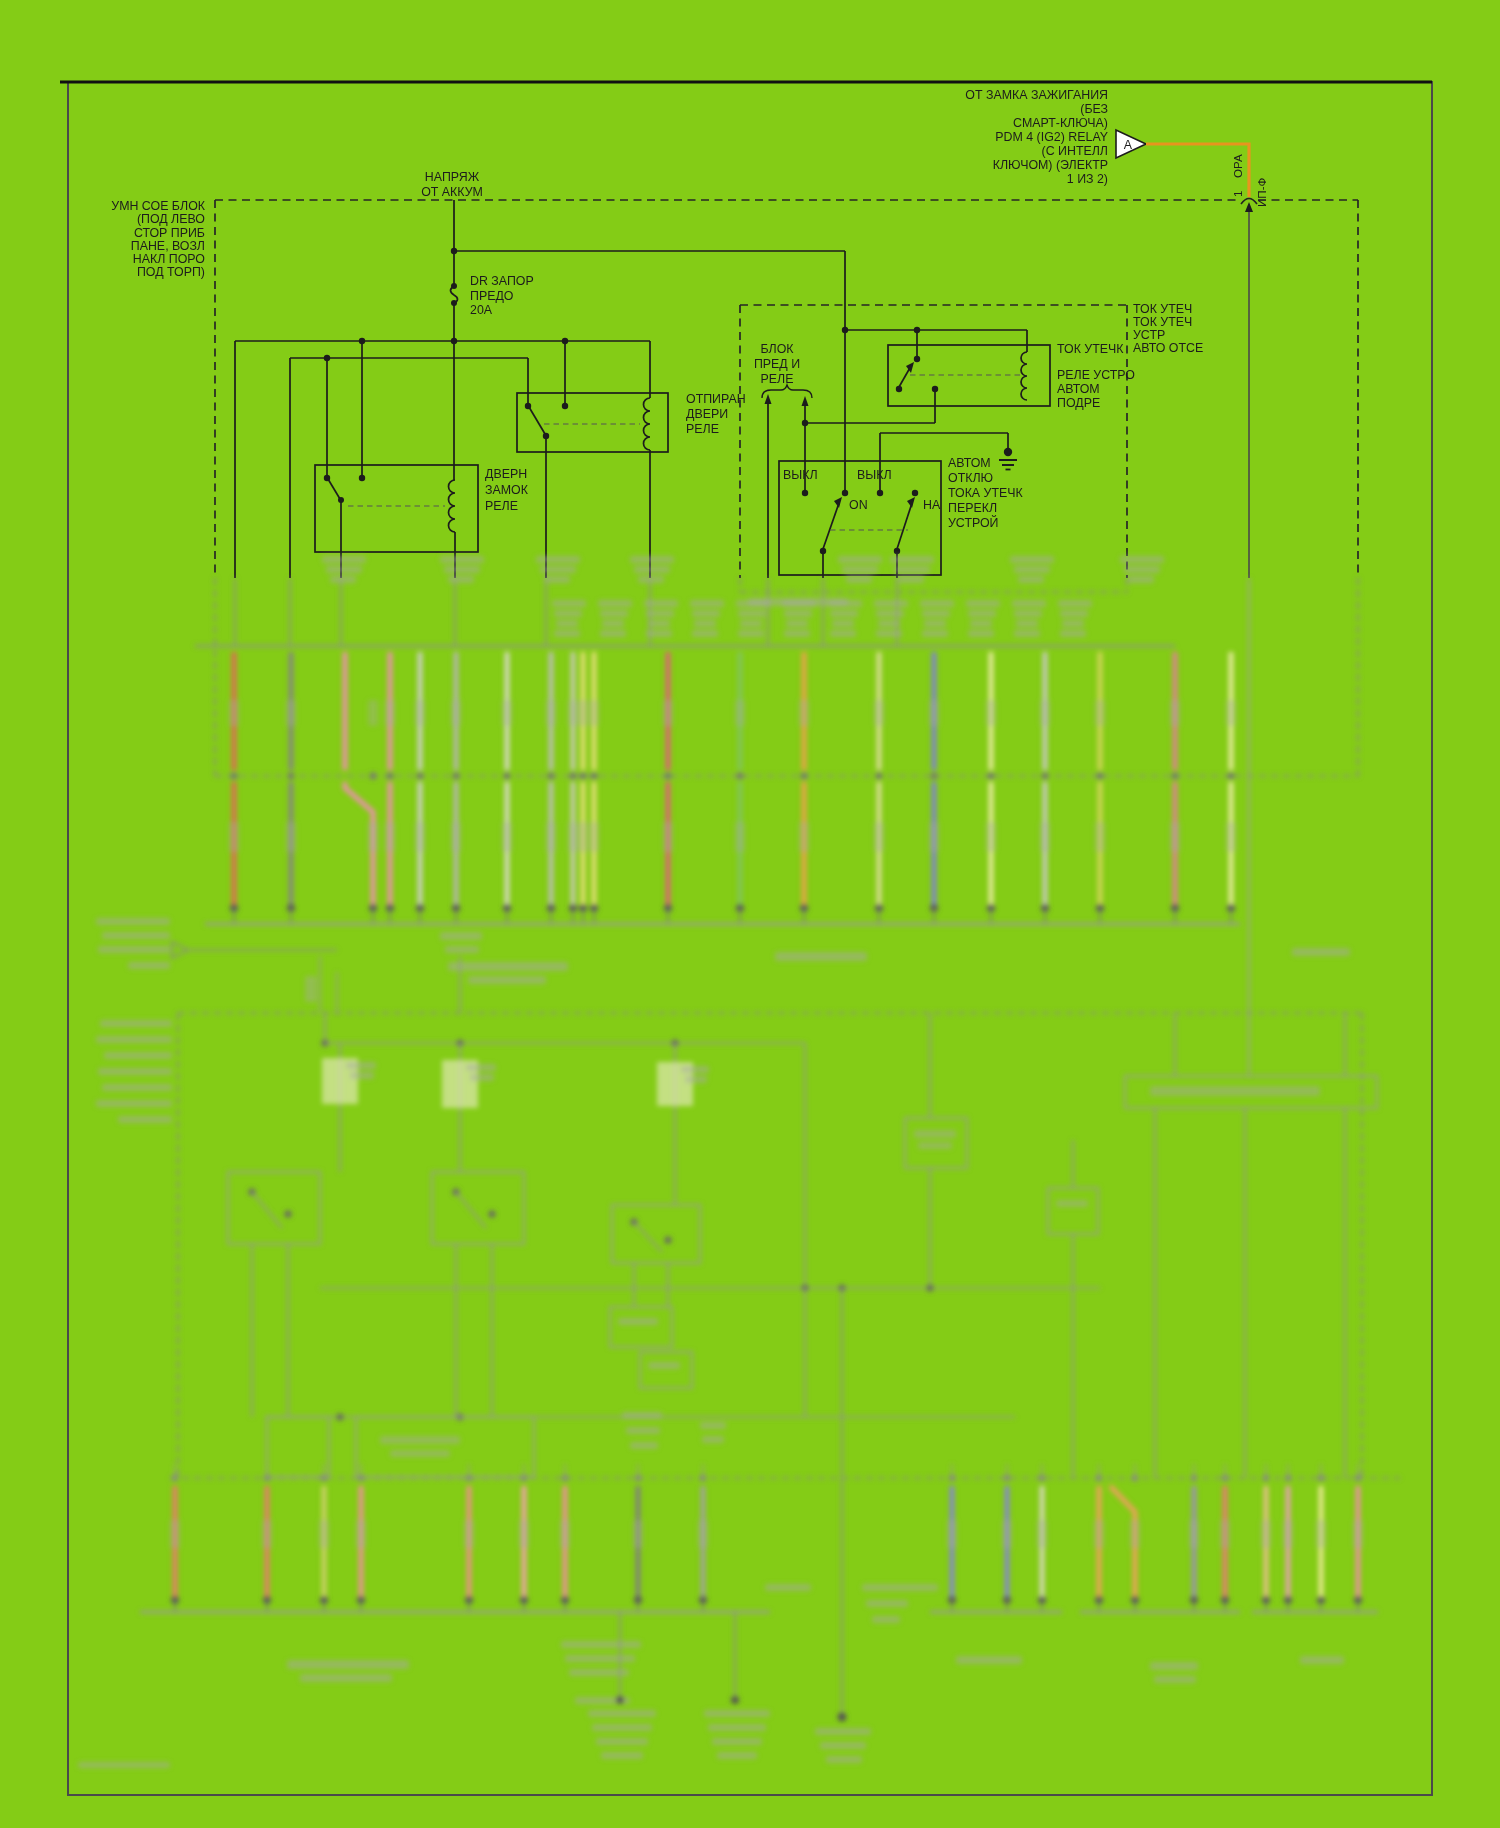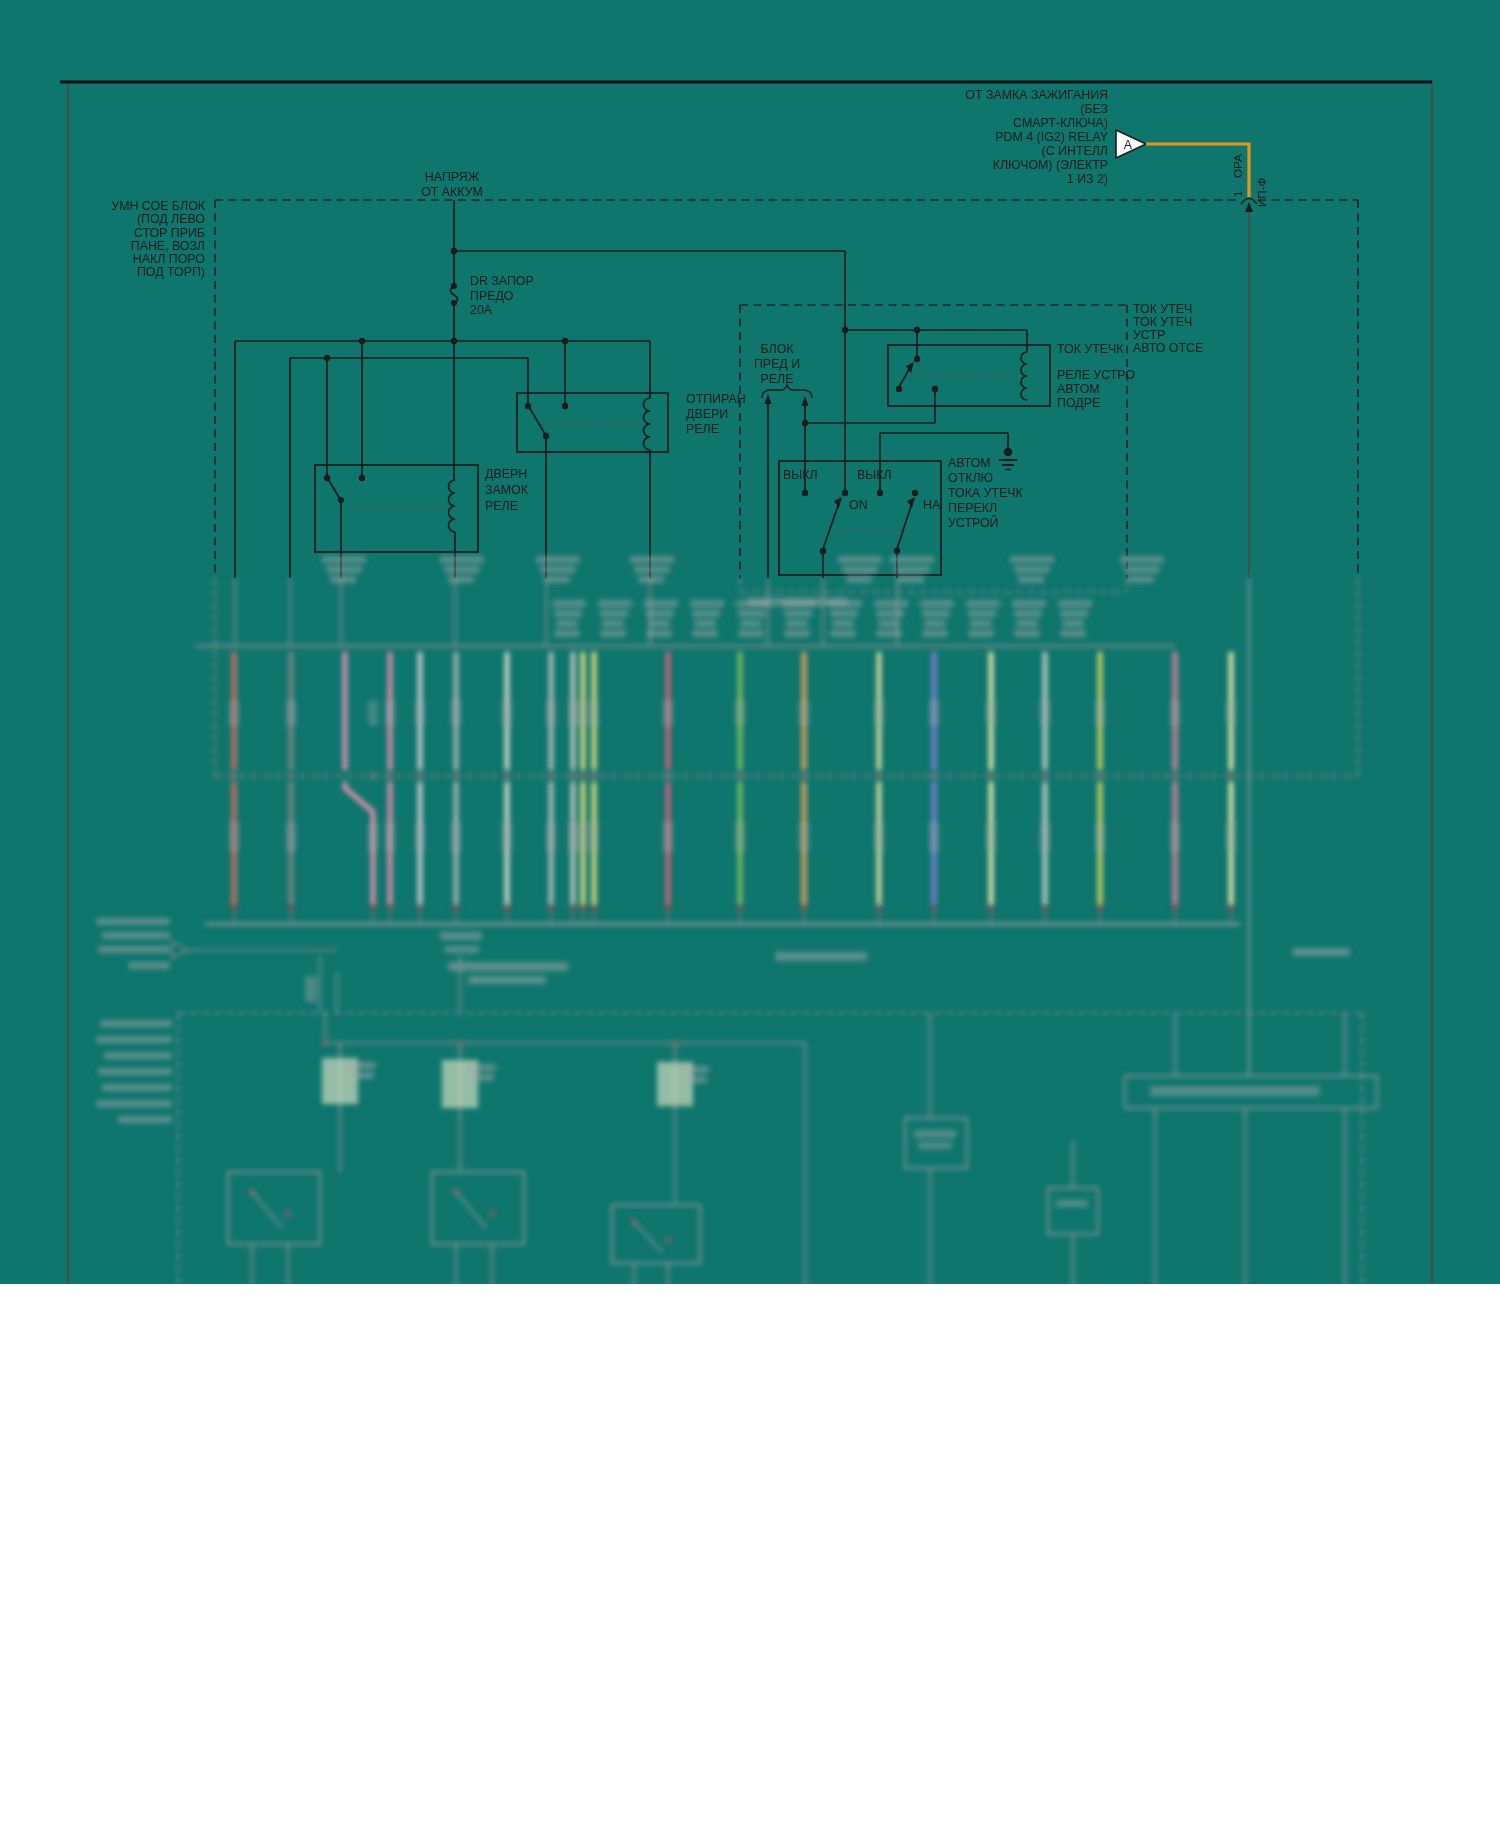--- a/index.html
+++ b/index.html
@@ -1,16 +1,16 @@
 <!DOCTYPE html>
 <html><head>
 <meta charset="utf-8">
 <style>
   html,body{margin:0;padding:0;background:#ffffff;}
-  .page{position:relative;width:1500px;height:1284px;background:#0f766e;overflow:hidden;}
+  .page{position:relative;width:1500px;height:1828px;background:#84cc16;overflow:hidden;}
   svg{position:absolute;left:0;top:0;}
   svg text{font-family:"Liberation Sans", sans-serif;font-size:12.4px;fill:#1c1c1c;}
   svg text.rot{font-size:11.6px;}
 </style>
 </head>
 <body>
 
 <div class="page">
 <svg width="1500" height="1828" viewBox="0 0 1500 1828">
   <defs>

